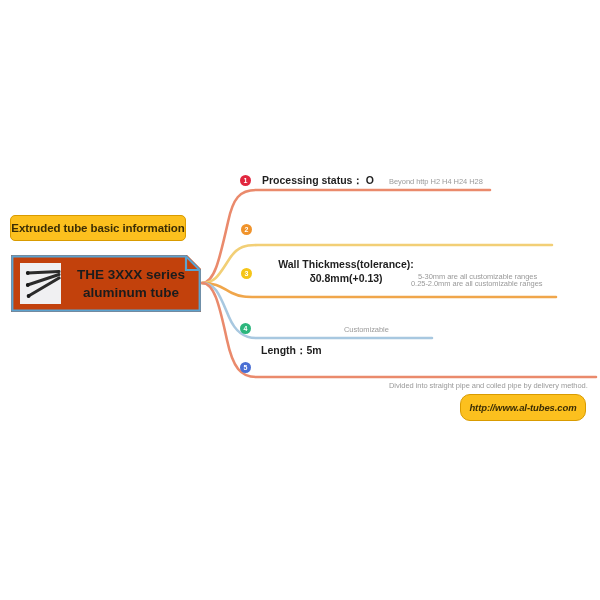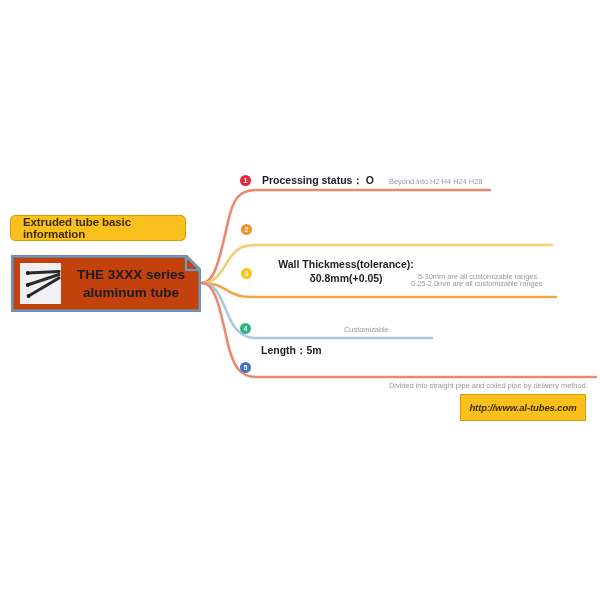--- a/index.html
+++ b/index.html
@@ -46,31 +46,30 @@
     color: #3b2d05;
     font-weight: bold;
     letter-spacing: -0.1px;
   }
   #root-tag {
     left: 10px;
     top: 215px;
     width: 176px;
     height: 26px;
     font-size: 11.5px;
-    padding-left: 12px;
   }
   #url-tag {
     left: 460px;
     top: 394px;
     width: 126px;
     height: 27px;
     font-size: 9.5px;
     font-style: italic;
     font-weight: bold;
-    border-radius: 0;
+    border-radius: 10px;
   }
 
   
   #root-node {
     position: absolute;
     z-index: 3;
     left: 11px;
     top: 255px;
     width: 190px;
     height: 57px;
@@ -202,37 +201,37 @@
   <svg id="root-border">
     <path d="M1.3,1.3 H175 L188.7,15 V55.7 H1.3 Z" fill="none" stroke="#5ba3d0" stroke-width="2.2"></path>
     <path d="M175,1.3 V15 H188.7" fill="none" stroke="#5ba3d0" stroke-width="2.2"></path>
   </svg>
 
   <div class="branch" style="left:240px; top:170px; width:356px; height:22px;">
     <div class="badge" style="left:0px; top:5px; background:#e1273f;">
       <span>1</span>
     </div>
     <div class="btitle" style="left:22px; top:3px;">Processing status：  O</div>
-    <div class="bnote" style="left:149px; top:7px;">Beyond into H2 H4 H24 H28</div>
+    <div class="bnote" style="left:149px; top:7px;">Beyond http H2 H4 H24 H28</div>
   </div>
 
   <div class="branch" style="left:240px; top:212px; width:356px; height:34px;">
     <div class="badge" style="left:1px; top:12px; background:#f0932b;">
       <span>2</span>
     </div>
     <div class="bnote" style="left:178px; top:21px;margin-top:39px;">5-30mm are all customizable ranges</div>
   </div>
 
   <div class="branch" style="left:240px; top:256px; width:356px; height:34px;">
     <div class="badge" style="left:1px; top:12px; background:#f5c518;">
       <span>3</span>
     </div>
     <div class="btitle two-line" style="left:18px; top:1px; width:176px;">
       <div>Wall Thickmess(tolerance):</div>
-      <div>δ0.8mm(+0.05)</div>
+      <div>δ0.8mm(+0.13)</div>
     </div>
     <div class="bnote" style="left:171px; top:23px;">0.25-2.0mm are all customizable ranges</div>
   </div>
 
   <div class="branch" style="left:240px; top:318px; width:250px; height:22px;">
     <div class="badge" style="left:0px; top:5px; background:#2cb67d;">
       <span>4</span>
     </div>
     <div class="btitle" style="left:21px; top:3px;margin-top:22px;">Length：5m</div>
     <div class="bnote" style="left:104px; top:7px;">Customizable</div>

